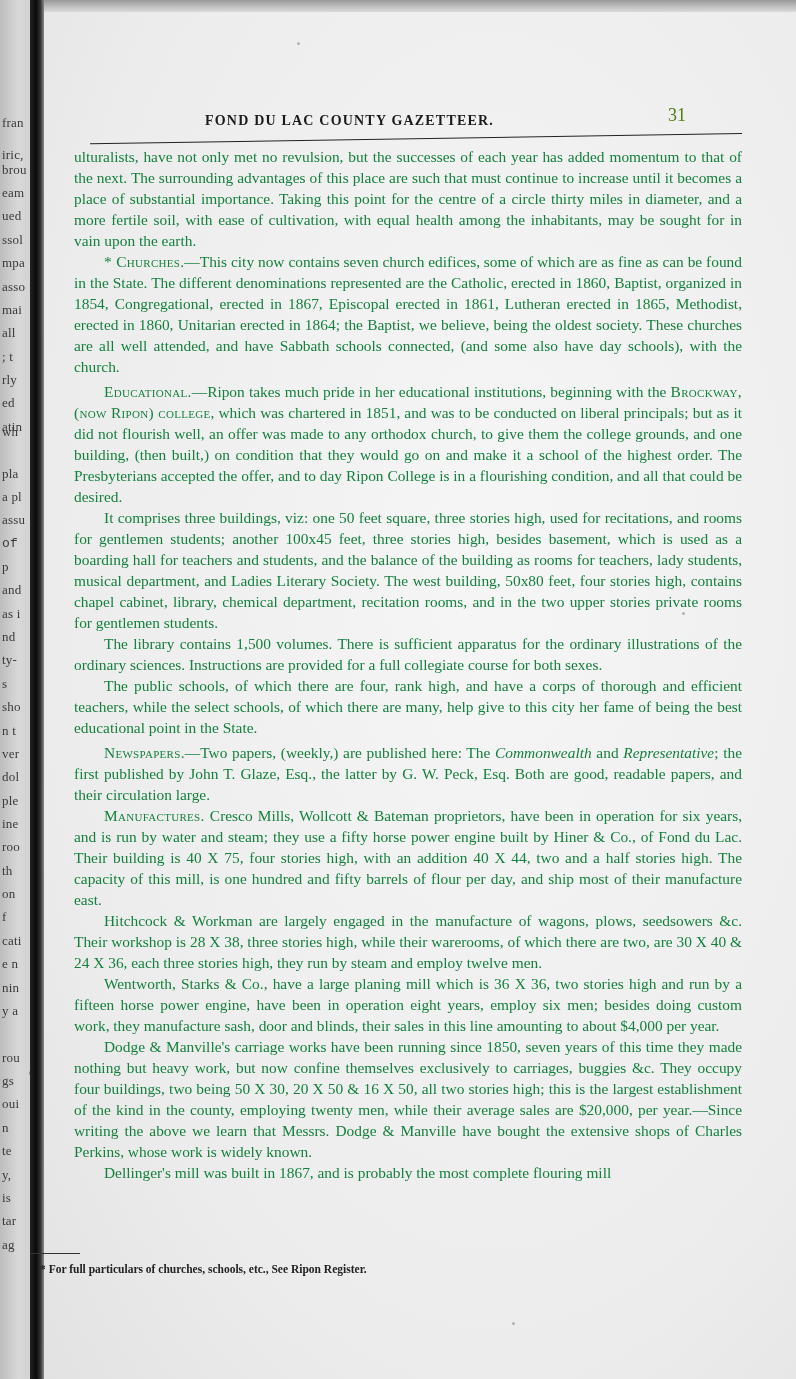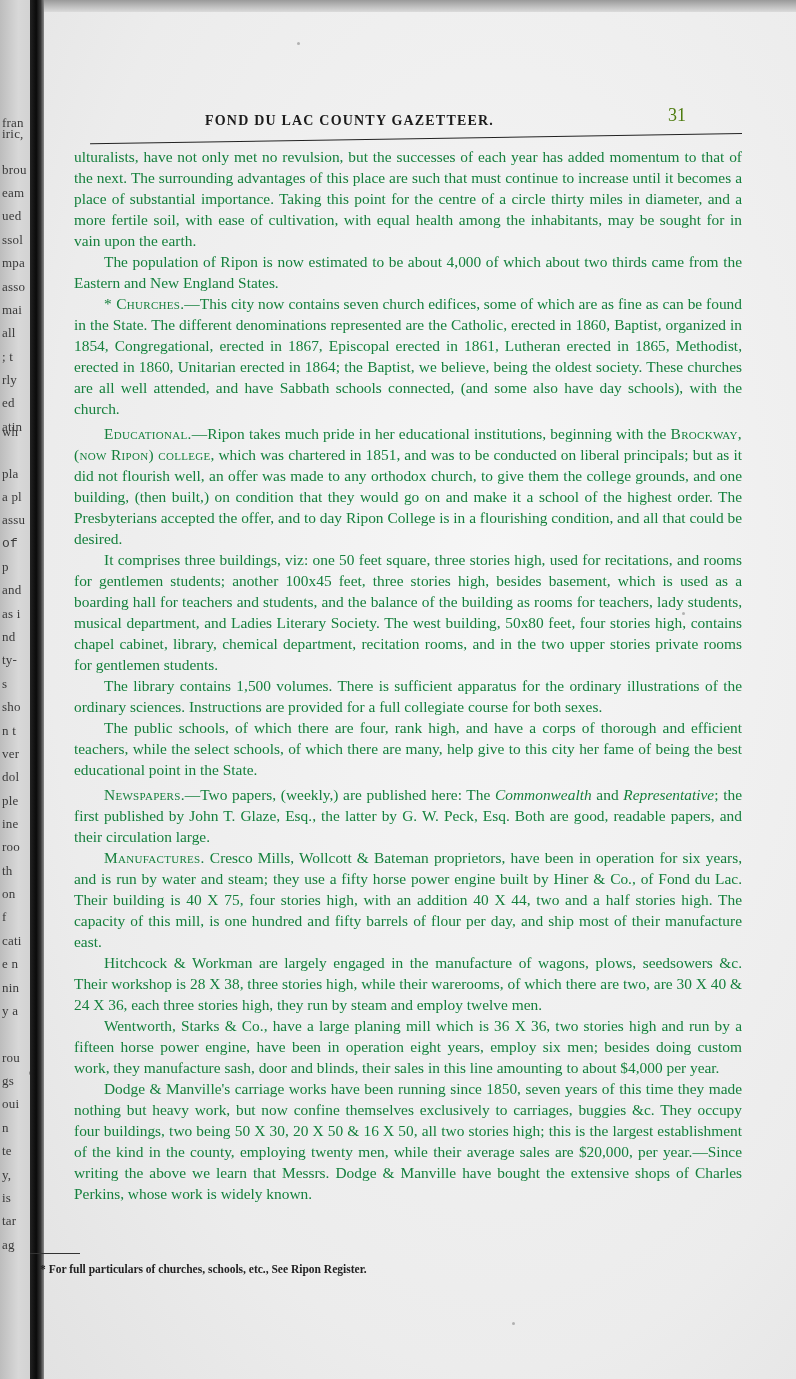--- a/index.html
+++ b/index.html
@@ -60,21 +60,21 @@
     .footnote {
       position: absolute; left: 36px; top: 1263px; font-size: 11.5px; font-weight: bold; color: #222;
     }
     .speck { position: absolute; width: 3px; height: 3px; background: #888; border-radius: 50%; opacity: .6; }
   </style>
 </head>
 <body>
 
 <div class="facing-page" id="facing">
     <div class="facing-line" style="top: 115px;">fran</div>
-    <div class="facing-line" style="top: 126px; text-align: center;">iric,</div>
+    <div class="facing-line" style="top: 147px; text-align: center;">iric,</div>
     <div class="facing-line" style="top: 161.735px;">brou</div>
     <div class="facing-line" style="top: 185.102px;">eam</div>
     <div class="facing-line" style="top: 208.469px;">ued</div>
     <div class="facing-line" style="top: 231.837px;">ssol</div>
     <div class="facing-line" style="top: 255.204px;">mpa</div>
     <div class="facing-line" style="top: 278.571px;">asso</div>
     <div class="facing-line" style="top: 301.939px;">mai</div>
     <div class="facing-line" style="top: 325.306px;">all</div>
     <div class="facing-line" style="top: 348.673px;">; t</div>
     <div class="facing-line" style="top: 372.041px;">rly</div>
@@ -125,27 +125,27 @@
 <div class="gutter"></div>
 
 <div class="running-head">FOND DU LAC COUNTY GAZETTEER.</div>
 <div class="page-number">31</div>
 <div style="position:absolute;left:42px;top:0;width:754px;height:0;">
   <div class="head-rule" style="top:133px;left:48px;"></div>
 </div>
 
 <div class="body-text" style="left:74px;">
   <p class="cont"><span>ulturalists, have not only met no revulsion, but the successes of each year has added momentum to that of the next. The surrounding advantages of this place are such that must continue to increase until it becomes a place of substantial importance. Taking this point for the centre of a circle thirty miles in diameter, and a more fertile soil, with ease of cultivation, with equal health among the inhabitants, may be sought for in vain upon the earth.</span></p>
-  <p><span>The population of Ripon is now estimated to be about 4,000 of which about two thirds came from the Eastern and New England States.</span></p>
   <p><span class="sc">* Churches.</span><span>—This city now contains seven church edifices, some of which are as fine as can be found in the State. The different denominations represented are the Catholic, erected in 1860, Baptist, organized in 1854, Congregational, erected in 1867, Episcopal erected in 1861, Lutheran erected in 1865, Methodist, erected in 1860, Unitarian erected in 1864; the Baptist, we believe, being the oldest society. These churches are all well attended, and have Sabbath schools connected, (and some also have day schools), with the church.</span></p>
   <p class="section-gap"><span class="sc">Educational.</span><span>—Ripon takes much pride in her educational institutions, beginning with the </span><span class="sc">Brockway, (now Ripon) college</span><span>, which was chartered in 1851, and was to be conducted on liberal principals; but as it did not flourish well, an offer was made to any orthodox church, to give them the college grounds, and one building, (then built,) on condition that they would go on and make it a school of the highest order. The Presbyterians accepted the offer, and to day Ripon College is in a flourishing condition, and all that could be desired.</span></p>
   <p><span>It comprises three buildings, viz: one 50 feet square, three stories high, used for recitations, and rooms for gentlemen students; another 100x45 feet, three stories high, besides basement, which is used as a boarding hall for teachers and students, and the balance of the building as rooms for teachers, lady students, musical department, and Ladies Literary Society. The west building, 50x80 feet, four stories high, contains chapel cabinet, library, chemical department, recitation rooms, and in the two upper stories private rooms for gentlemen students.</span></p>
   <p><span>The library contains 1,500 volumes. There is sufficient apparatus for the ordinary illustrations of the ordinary sciences. Instructions are provided for a full collegiate course for both sexes.</span></p>
   <p><span>The public schools, of which there are four, rank high, and have a corps of thorough and efficient teachers, while the select schools, of which there are many, help give to this city her fame of being the best educational point in the State.</span></p>
   <p class="section-gap"><span class="sc">Newspapers.</span><span>—Two papers, (weekly,) are published here: The </span><span class="it">Commonwealth</span><span> and </span><span class="it">Representative</span><span>; the first published by John T. Glaze, Esq., the latter by G. W. Peck, Esq. Both are good, readable papers, and their circulation large.</span></p>
   <p><span class="sc">Manufactures.</span><span> Cresco Mills, Wollcott &amp; Bateman proprietors, have been in operation for six years, and is run by water and steam; they use a fifty horse power engine built by Hiner &amp; Co., of Fond du Lac. Their building is 40 X 75, four stories high, with an addition 40 X 44, two and a half stories high. The capacity of this mill, is one hundred and fifty barrels of flour per day, and ship most of their manufacture east.</span></p>
   <p><span>Hitchcock &amp; Workman are largely engaged in the manufacture of wagons, plows, seedsowers &amp;c. Their workshop is 28 X 38, three stories high, while their warerooms, of which there are two, are 30 X 40 &amp; 24 X 36, each three stories high, they run by steam and employ twelve men.</span></p>
   <p><span>Wentworth, Starks &amp; Co., have a large planing mill which is 36 X 36, two stories high and run by a fifteen horse power engine, have been in operation eight years, employ six men; besides doing custom work, they manufacture sash, door and blinds, their sales in this line amounting to about $4,000 per year.</span></p>
   <p><span>Dodge &amp; Manville's carriage works have been running since 1850, seven years of this time they made nothing but heavy work, but now confine themselves exclusively to carriages, buggies &amp;c. They occupy four buildings, two being 50 X 30, 20 X 50 &amp; 16 X 50, all two stories high; this is the largest establishment of the kind in the county, employing twenty men, while their average sales are $20,000, per year.—Since writing the above we learn that Messrs. Dodge &amp; Manville have bought the extensive shops of Charles Perkins, whose work is widely known.</span></p>
+  <p style="text-align:left;"><span>Dellinger's mill was built in 1867, and is probably the most complete flouring mill</span></p>
 </div>
 
 <div class="footnote-rule" style="left:30px;"></div>
 <div class="footnote" style="left:40px;">* For full particulars of churches, schools, etc., See Ripon Register.</div>
 
 </body></html>

